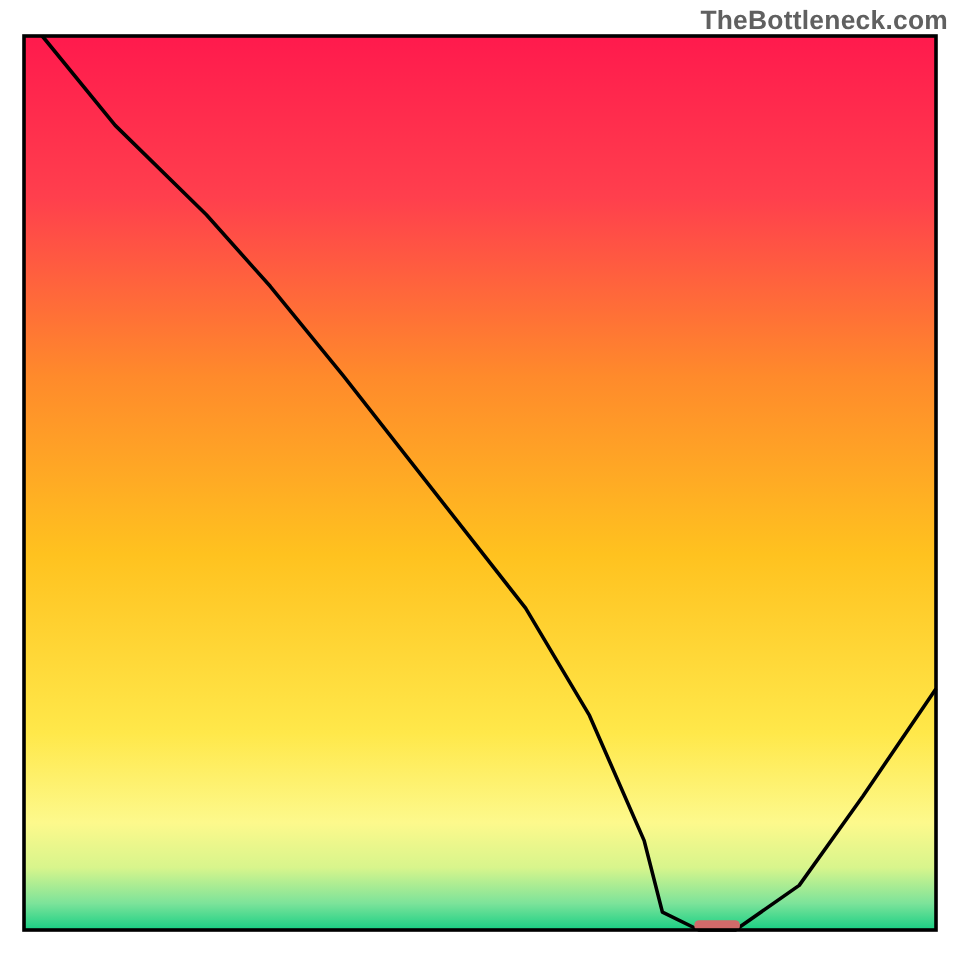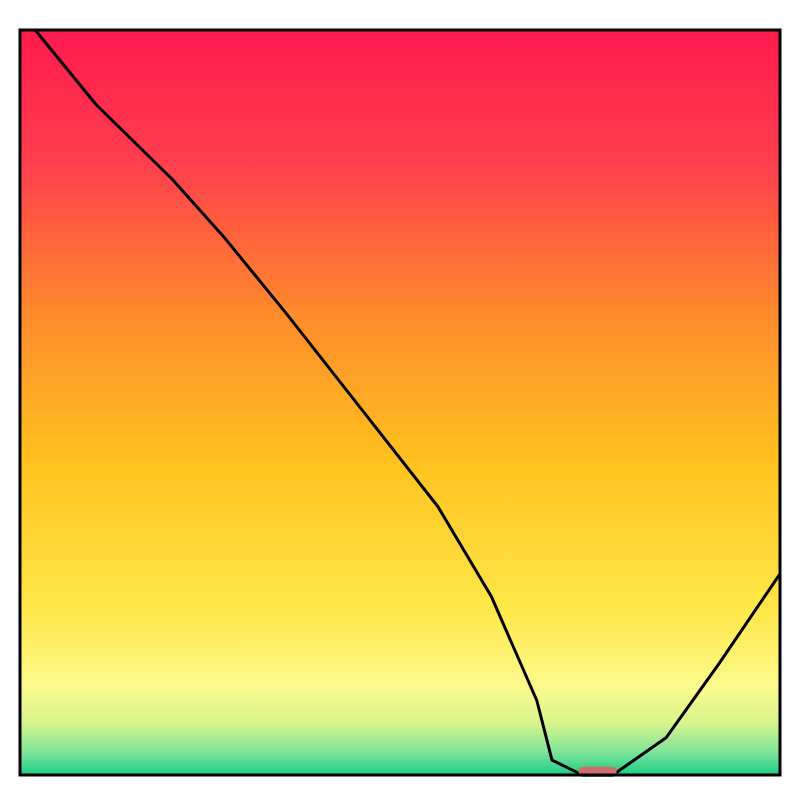--- a/index.html
+++ b/index.html
@@ -32,20 +32,21 @@
     top: 0;
     width: 800px;
     height: 800px;
     display: block;
   }
 </style>
 </head>
 <body>
 
 <div class="chart-container">
+  <div class="watermark">TheBottleneck.com</div>
 
   <svg class="plot" viewBox="0 0 800 800">
     <defs>
       <linearGradient id="bg-grad" x1="0" y1="0" x2="0" y2="1">
           <stop offset="0%" stop-color="#ff1a4d"></stop>
           <stop offset="18%" stop-color="#ff3f4d"></stop>
           <stop offset="38%" stop-color="#ff8a2b"></stop>
           <stop offset="57.99999999999999%" stop-color="#ffc21f"></stop>
           <stop offset="78%" stop-color="#ffe84a"></stop>
           <stop offset="88%" stop-color="#fdf98c"></stop>

